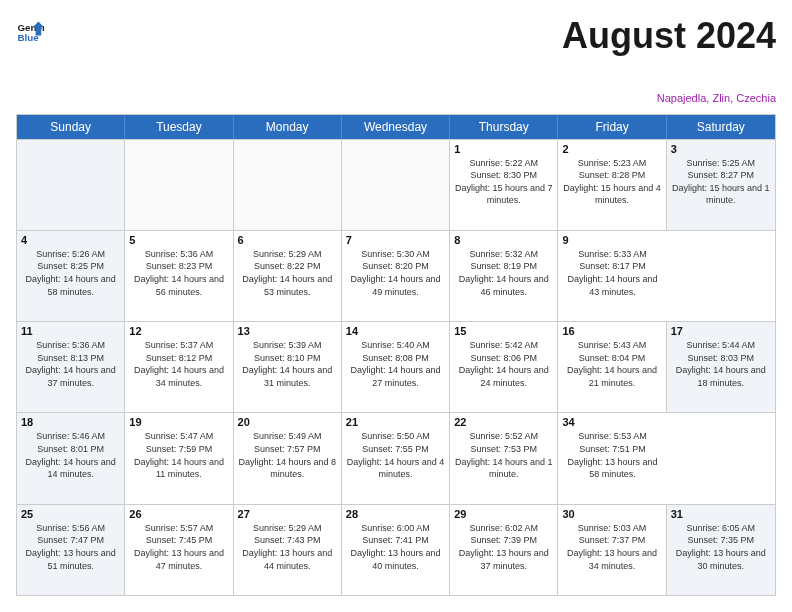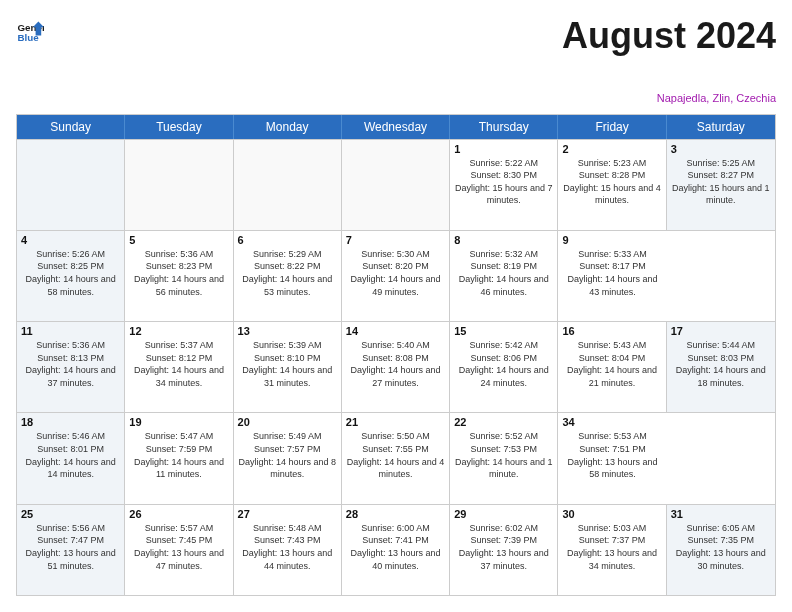--- a/index.html
+++ b/index.html
@@ -283,21 +283,21 @@
 Daylight: 13 hours and 51 minutes.</div>
           </div>
           <div class="cal-cell">
             <div class="day-num">26</div>
             <div class="day-info">Sunrise: 5:57 AM
 Sunset: 7:45 PM
 Daylight: 13 hours and 47 minutes.</div>
           </div>
           <div class="cal-cell">
             <div class="day-num">27</div>
-            <div class="day-info">Sunrise: 5:48 AM
+            <div class="day-info">Sunrise: 5:29 AM
 Sunset: 7:43 PM
 Daylight: 13 hours and 44 minutes.</div>
           </div>
           <div class="cal-cell">
             <div class="day-num">28</div>
             <div class="day-info">Sunrise: 6:00 AM
 Sunset: 7:41 PM
 Daylight: 13 hours and 40 minutes.</div>
           </div>
           <div class="cal-cell">

